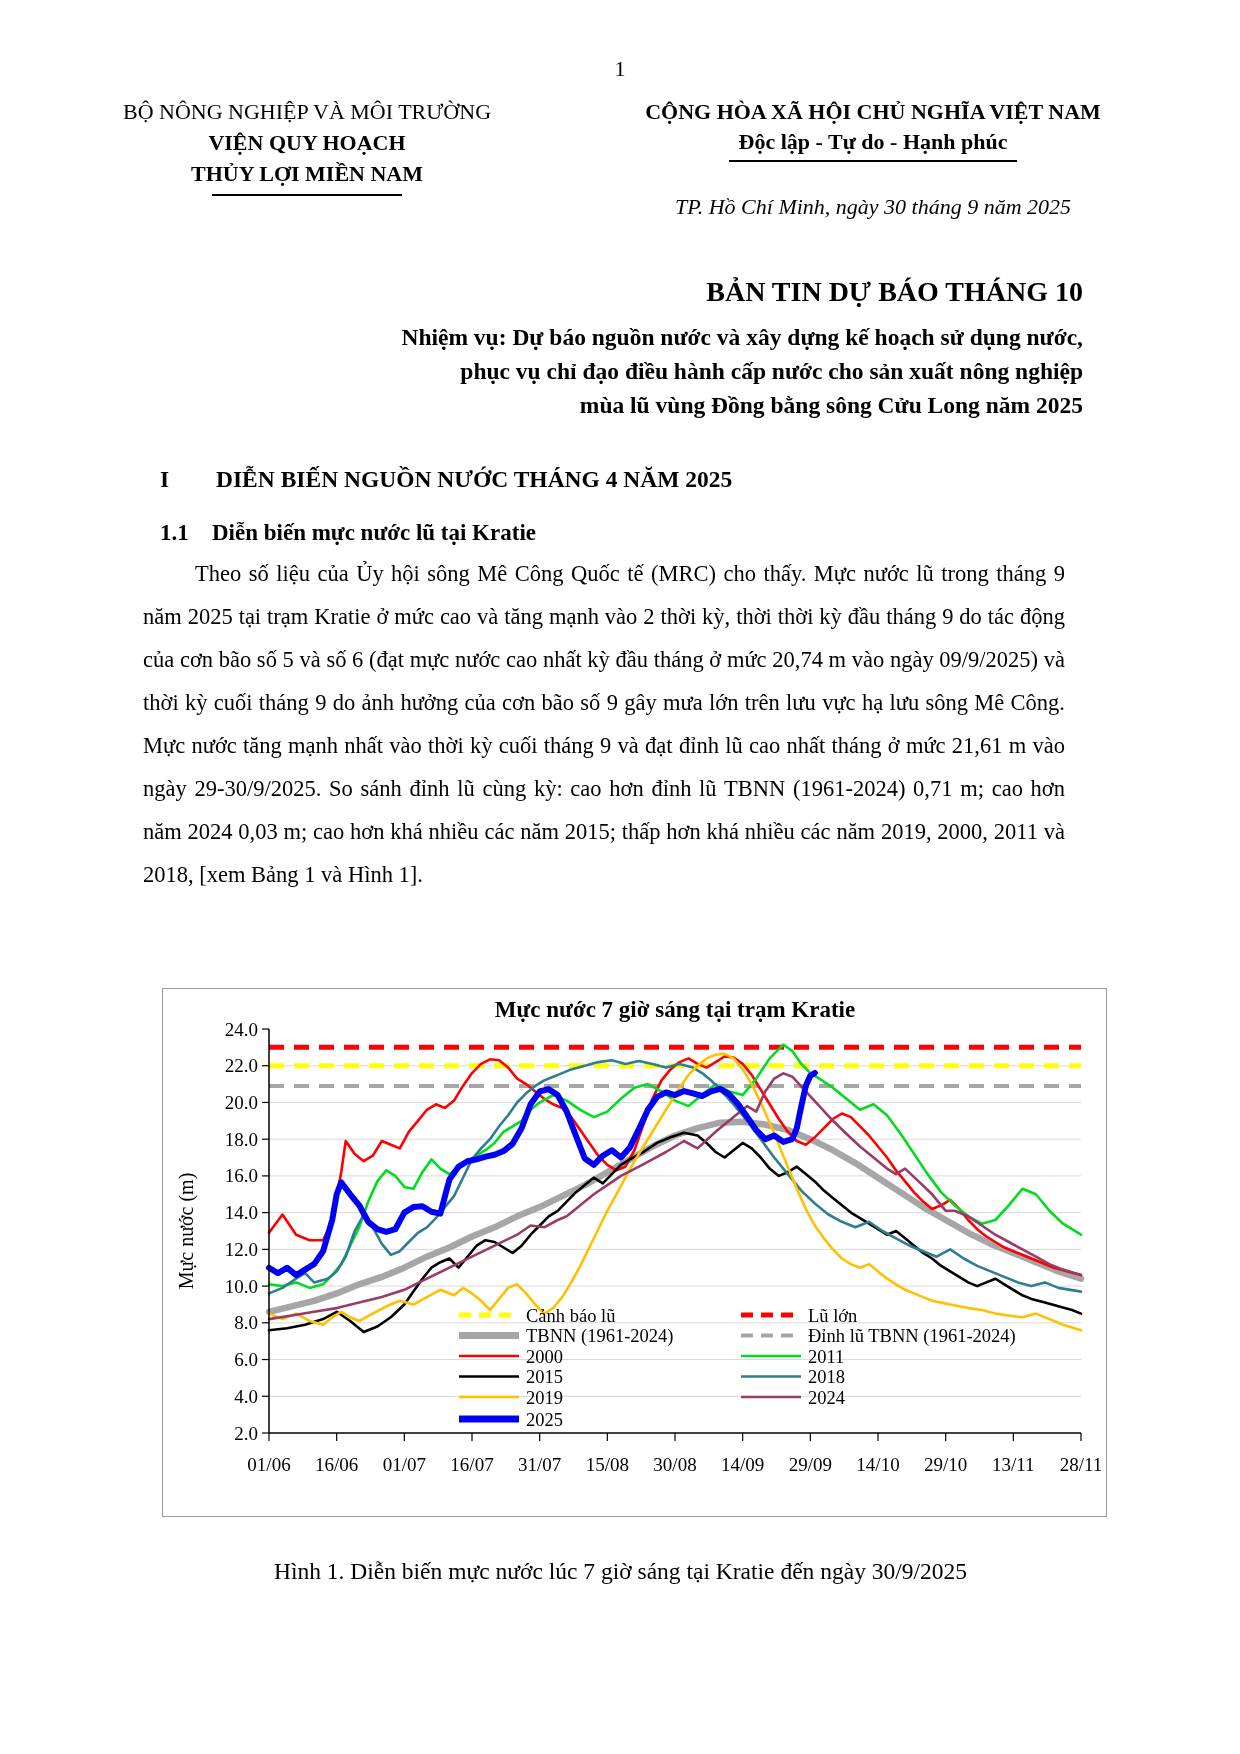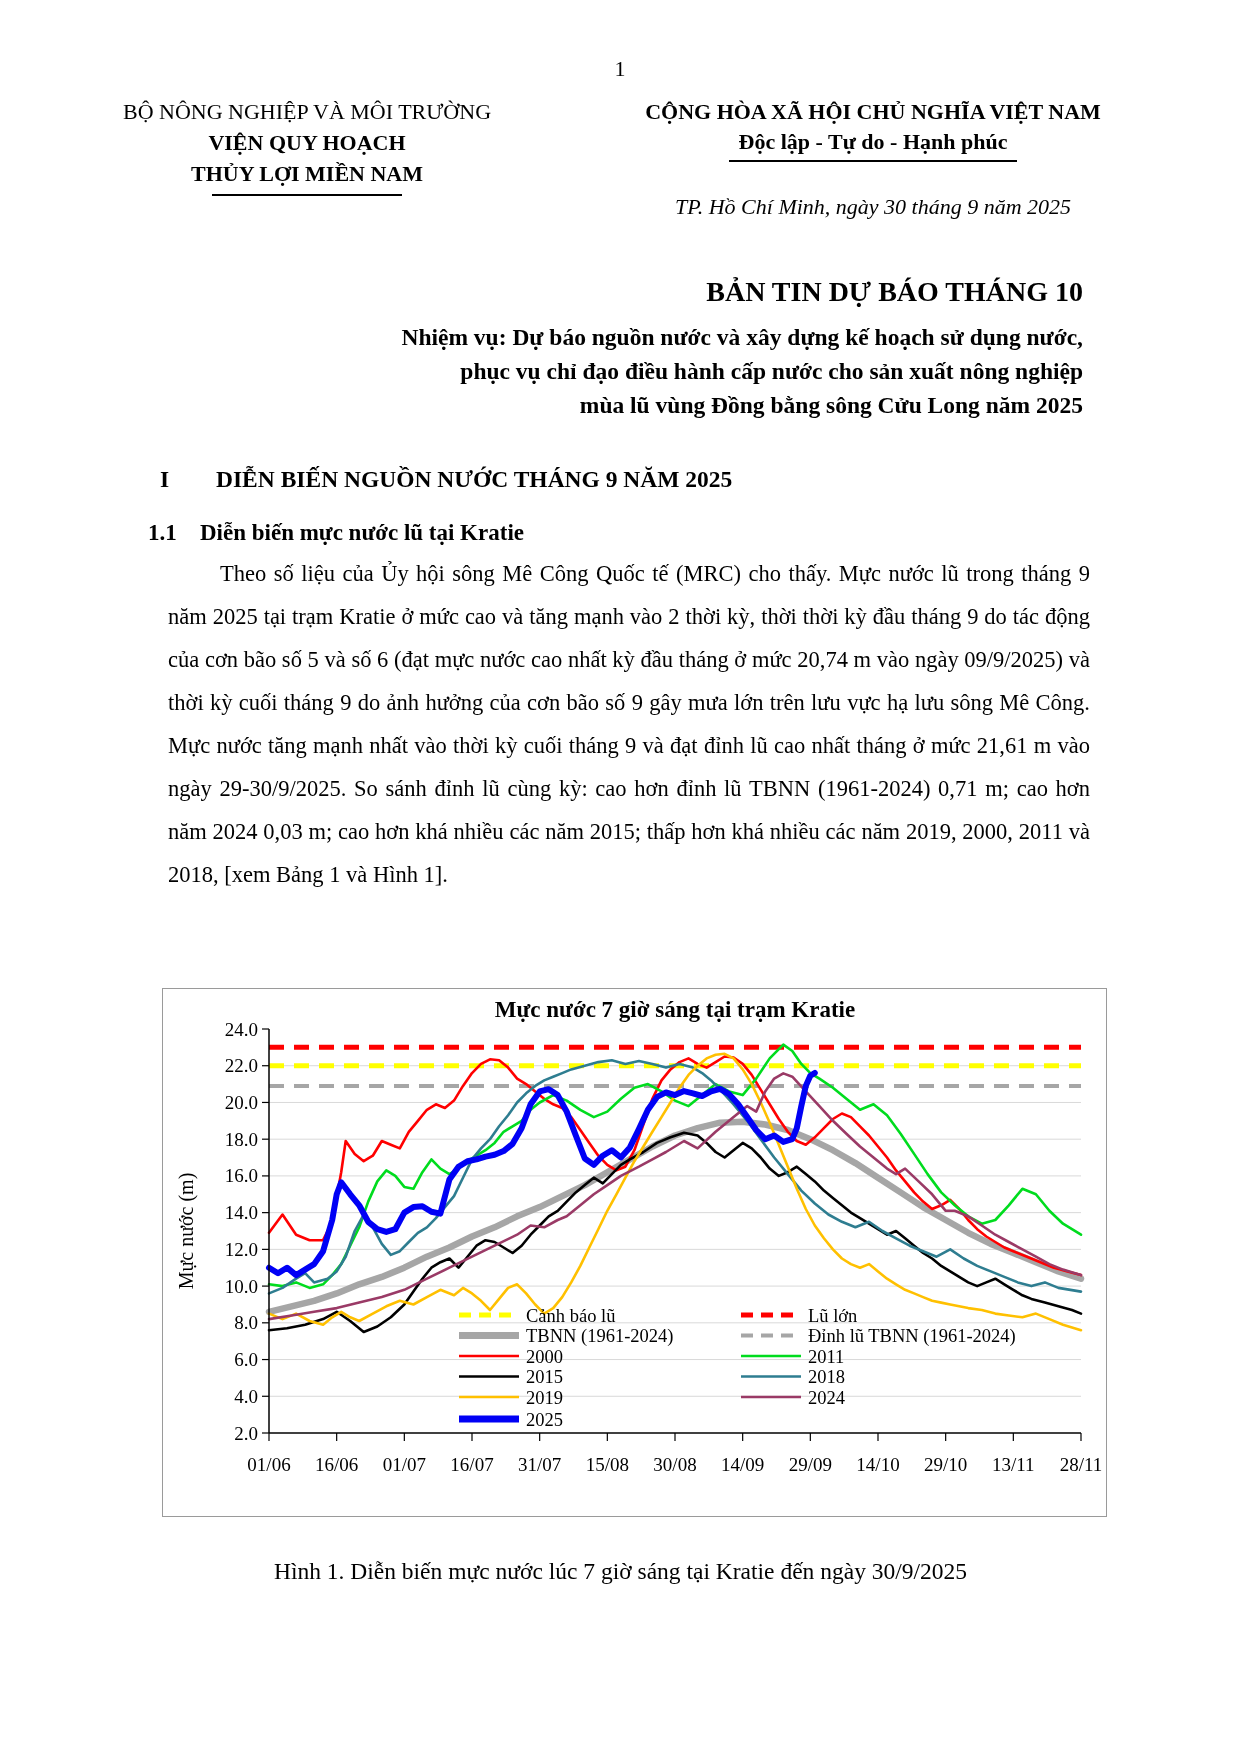--- a/index.html
+++ b/index.html
@@ -14,24 +14,24 @@
   .agency-underline{width:190px;border-bottom:2px solid #000;margin:5px auto 0 auto;}
   .header-right{flex:1;text-align:center;font-size:22px;}
   .header-right .nation{font-weight:bold;line-height:31px;}
   .motto{display:inline-block;font-weight:bold;line-height:30px;padding:0 10px 3px 10px;border-bottom:2px solid #000;}
   .date-line{margin-top:32px;font-style:italic;}
   .title-block{position:absolute;top:276px;left:158px;width:925px;text-align:right;}
   .doc-title{font-size:28px;font-weight:bold;margin-bottom:12px;}
   .doc-subtitle{font-size:23.5px;font-weight:bold;line-height:34px;}
   .section-heading{position:absolute;top:466px;left:160px;font-size:23.5px;font-weight:bold;}
   .sec-num{display:inline-block;width:56px;}
-  .subsection-heading{position:absolute;top:520px;left:148px;font-size:23px;font-weight:bold;font-family:Liberation Serif, serif;}
+  .subsection-heading{position:absolute;top:520px;left:160px;font-size:23px;font-weight:bold;font-family:Liberation Serif, serif;}
   .sub-num{display:inline-block;width:52px;}
   .body-paragraph{
-    position:absolute;top:552px;left:168px;width:922px;margin:0;
+    position:absolute;top:552px;left:143px;width:922px;margin:0;
     font-size:22.5px;line-height:43px;text-align:justify;text-indent:52px;
   }
   .figure-box{
     position:absolute;top:988px;left:162px;width:945px;height:529px;
     border:1px solid #9a9a9a;box-sizing:border-box;background:#fff;
   }
   .figure-box svg{display:block;width:100%;height:100%;}
   .figure-caption{position:absolute;top:1558px;left:158px;width:925px;text-align:center;font-size:23.5px;}
 </style>
 </head>
@@ -56,21 +56,21 @@
   </div>
 
   <div class="title-block">
     <div class="doc-title">BẢN TIN DỰ BÁO THÁNG 10</div>
     <div class="doc-subtitle">Nhiệm vụ: Dự báo nguồn nước và xây dựng kế hoạch sử dụng nước,</div>
     <div class="doc-subtitle">phục vụ chỉ đạo điều hành cấp nước cho sản xuất nông nghiệp</div>
     <div class="doc-subtitle">mùa lũ vùng Đồng bằng sông Cửu Long năm 2025</div>
   </div>
 
   <div class="section-heading">
-    <span class="sec-num">I</span><span>DIỄN BIẾN NGUỒN NƯỚC THÁNG 9 NĂM 2025</span>
+    <span class="sec-num">I</span><span>DIỄN BIẾN NGUỒN NƯỚC THÁNG 4 NĂM 2025</span>
   </div>
 
   <div class="subsection-heading">
     <span class="sub-num">1.1</span><span>Diễn biến mực nước lũ tại Kratie</span>
   </div>
 
   <p class="body-paragraph">Theo số liệu của Ủy hội sông Mê Công Quốc tế (MRC) cho thấy. Mực nước lũ trong tháng 9 năm 2025 tại trạm Kratie ở mức cao và tăng mạnh vào 2 thời kỳ, thời thời kỳ đầu tháng 9 do tác động của cơn bão số 5 và số 6 (đạt mực nước cao nhất kỳ đầu tháng ở mức 20,74 m vào ngày 09/9/2025) và thời kỳ cuối tháng 9 do ảnh hưởng của cơn bão số 9 gây mưa lớn trên lưu vực hạ lưu sông Mê Công. Mực nước tăng mạnh nhất vào thời kỳ cuối tháng 9 và đạt đỉnh lũ cao nhất tháng ở mức 21,61 m vào ngày 29-30/9/2025. So sánh đỉnh lũ cùng kỳ: cao hơn đỉnh lũ TBNN (1961-2024) 0,71 m; cao hơn năm 2024 0,03 m; cao hơn khá nhiều các năm 2015; thấp hơn khá nhiều các năm 2019, 2000, 2011 và 2018, [xem Bảng 1 và Hình 1].</p>
 
   <div class="figure-box">
     <svg id="chart-svg" viewBox="0 0 943 527">

